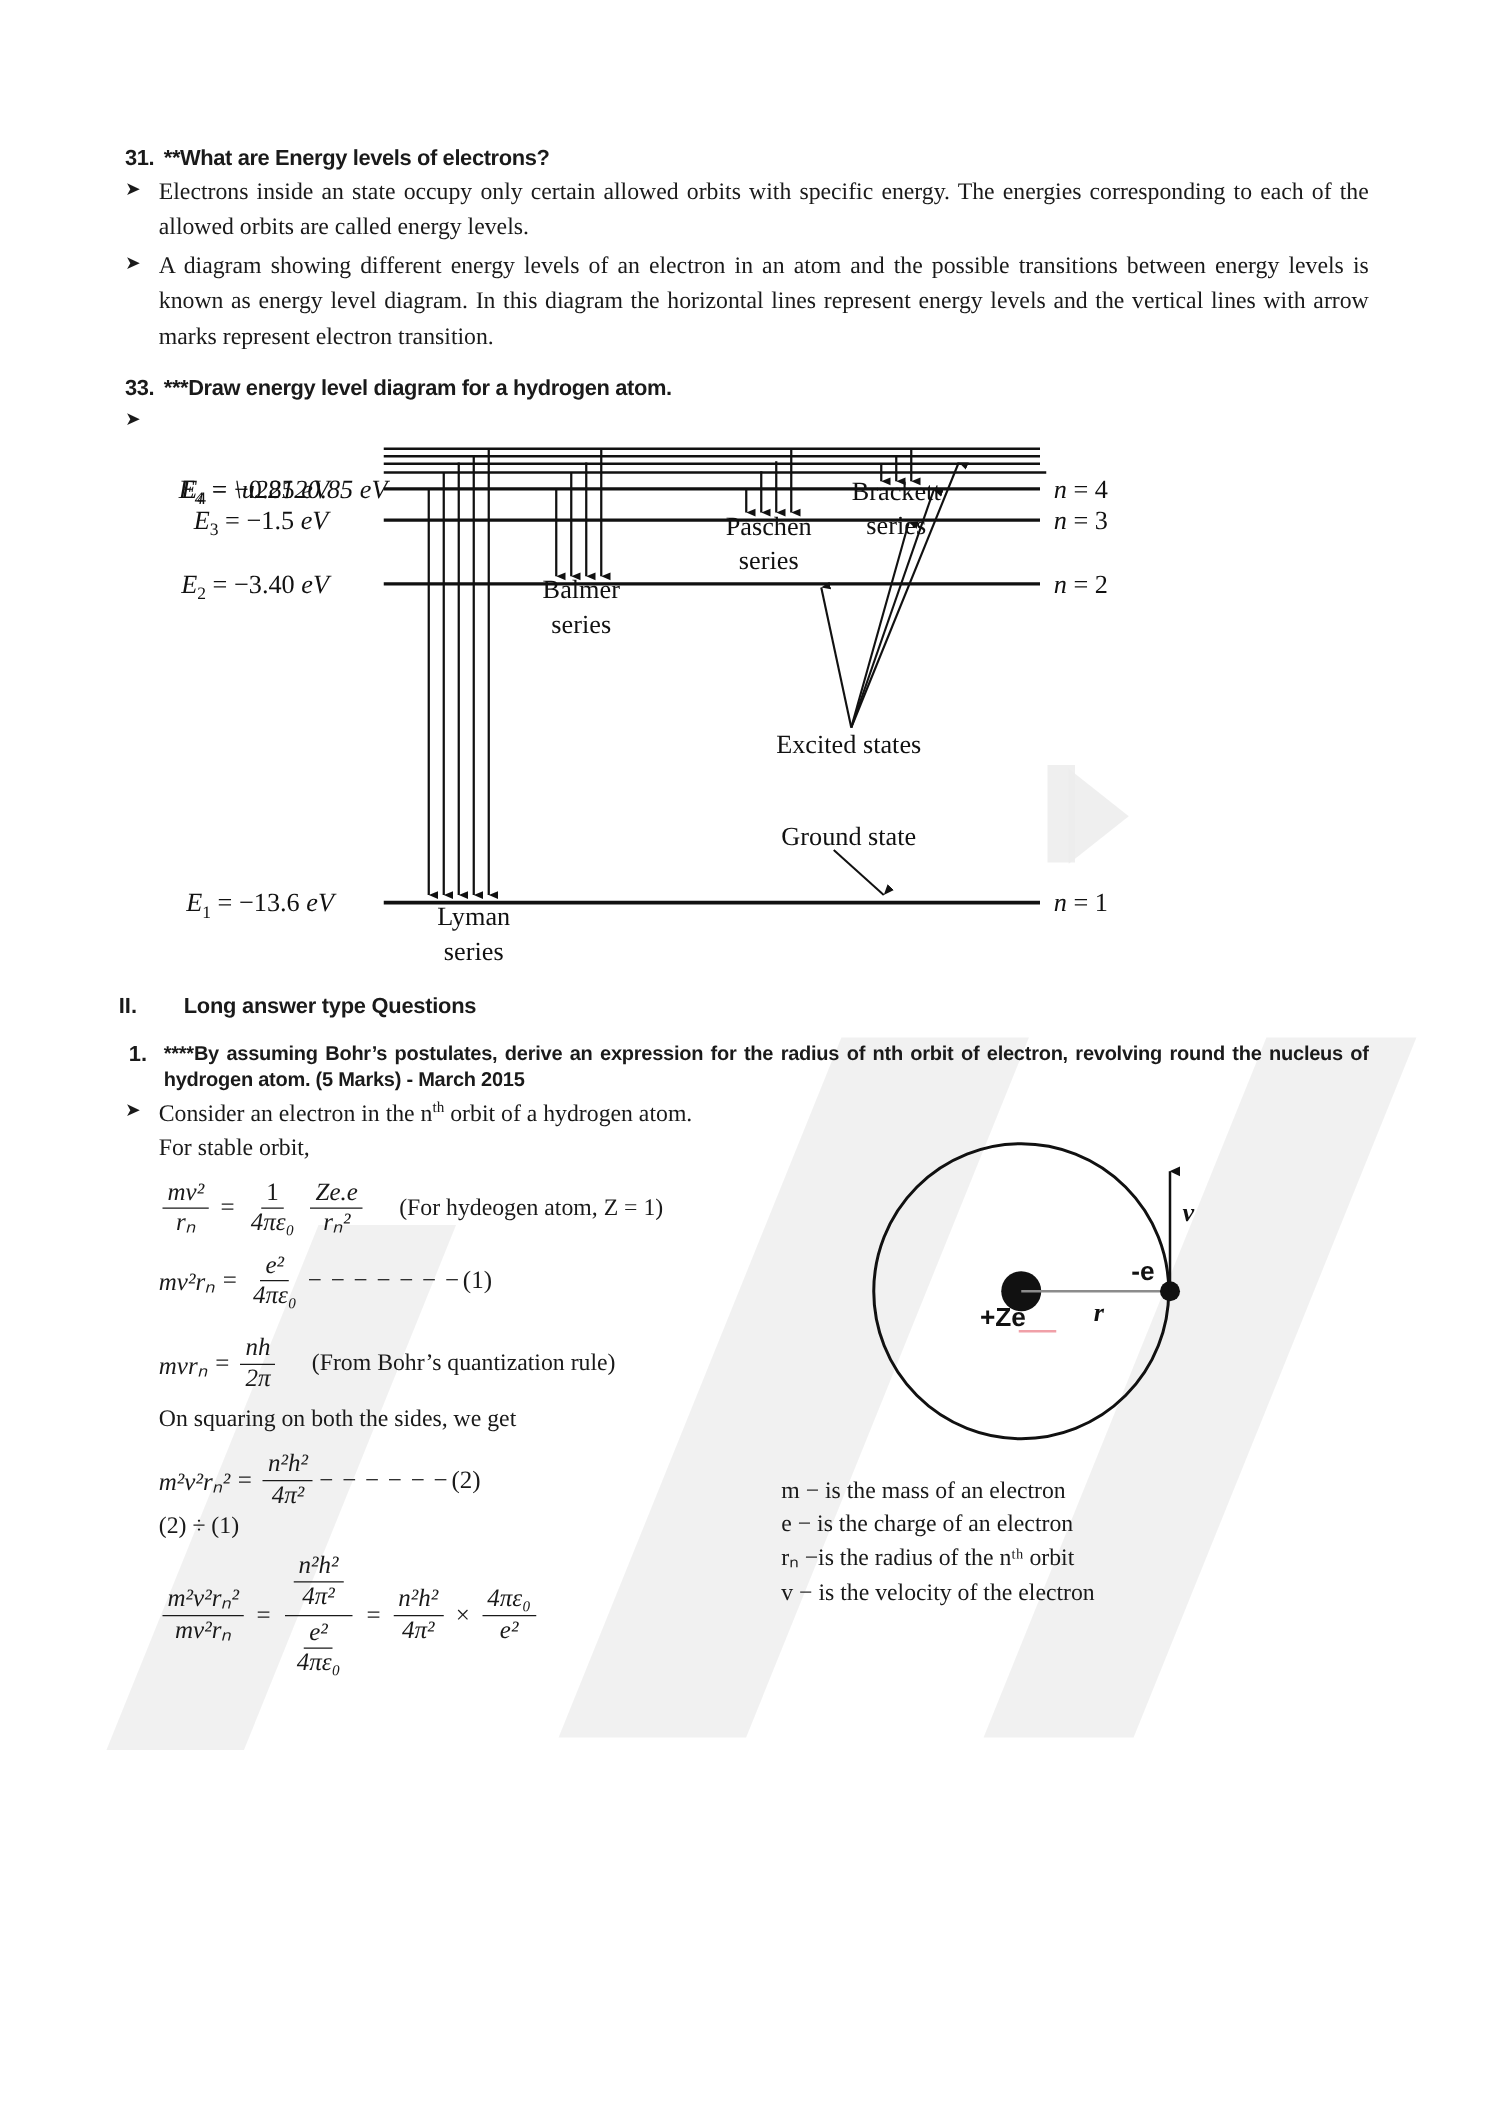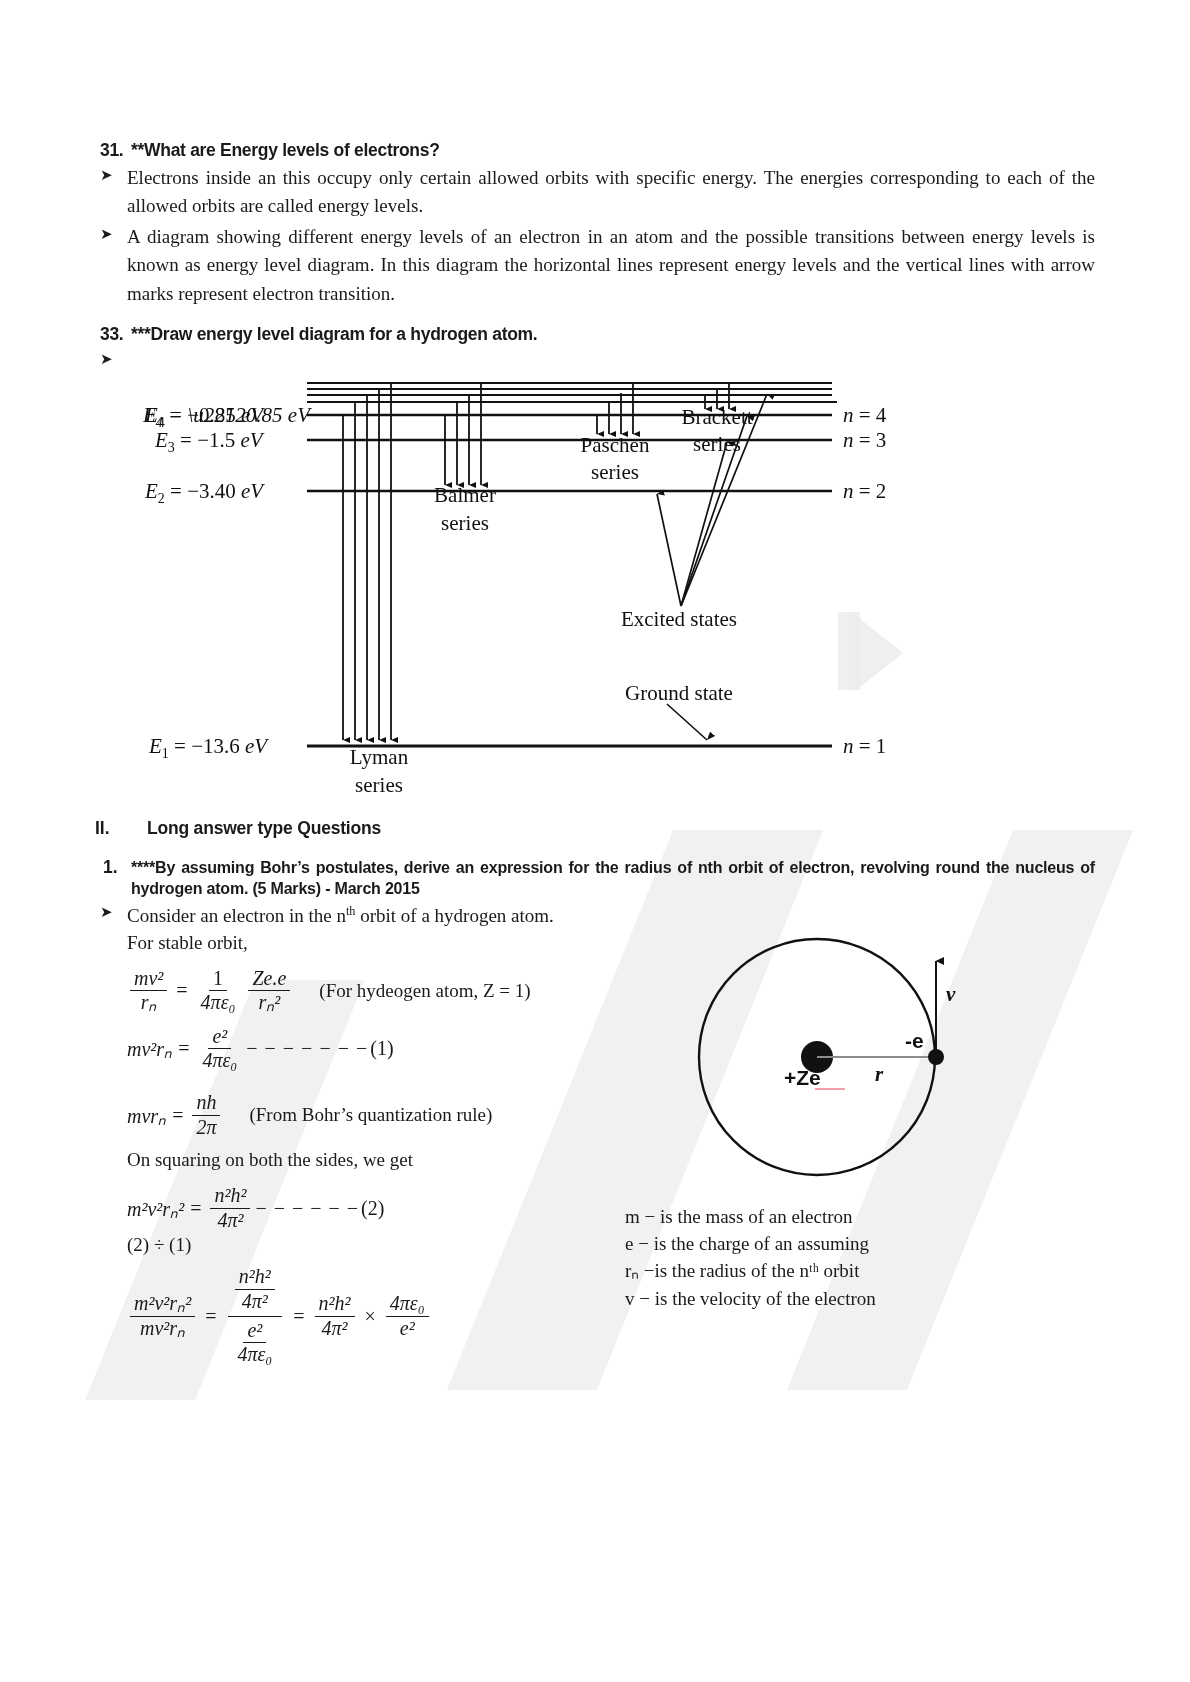--- a/index.html
+++ b/index.html
@@ -111,21 +111,21 @@
 
   .note { font-style: normal; font-size: 19px; margin-left: 26px; }
   .dashes { font-style: normal; letter-spacing: 1px; margin: 0 2px; }
 
   
   .orbit { position: absolute; left: 80px; top: 22px; }
 
   .vardefs { position: absolute; left: 18px; top: 300px; font-size: 19px; line-height: 1.44; }
   .vardefs div { white-space: nowrap; }
 
-  .content { position: absolute; left: 95px; top: 140px; width: 1000px; }
+  .content { position: absolute; left: 95px; top: 116px; width: 1000px; }
 </style>
 </head>
 <body>
 
 <div class="watermark">
   <div class="wm-shape wm-a"></div>
   <div class="wm-shape wm-b"></div>
   <div class="wm-shape wm-c"></div>
   <div class="wm-box"></div>
   <div class="wm-tri"></div>
@@ -133,21 +133,21 @@
 
 <div class="page">
 <div class="content">
 
   <div class="qhead">
     <div class="qnum">31.</div>
     <div class="qtitle">**What are Energy levels of electrons?</div>
   </div>
   <div class="bullet-row">
     <div class="bullet-glyph">➤</div>
-    <div class="bullet-body">Electrons inside an this occupy only certain allowed orbits with specific energy. The energies corresponding to each of the allowed orbits are called energy levels.</div>
+    <div class="bullet-body">Electrons inside an state occupy only certain allowed orbits with specific energy. The energies corresponding to each of the allowed orbits are called energy levels.</div>
   </div>
 
   <div class="bullet-row">
     <div class="bullet-glyph">➤</div>
     <div class="bullet-body">A diagram showing different energy levels of an electron in an atom and the possible transitions between energy levels is known as energy level diagram. In this diagram the horizontal lines represent energy levels and the vertical lines with arrow marks represent electron transition.</div>
   </div>
 
   <div class="qhead" style="margin-top:16px">
     <div class="qnum">33.</div>
     <div class="qtitle">***Draw energy level diagram for a hydrogen atom.</div>
@@ -393,21 +393,21 @@
 
         <text x="218" y="123" font-size="21" font-weight="bold" font-family="Liberation Sans, sans-serif" fill="#111">-e</text>
 
         <text x="188" y="156" font-size="21" font-style="italic" font-weight="bold" font-family="Liberation Serif, serif" fill="#111">r</text>
 
         <text x="259" y="76" font-size="21" font-style="italic" font-weight="bold" font-family="Liberation Serif, serif" fill="#111">v</text>
       </svg>
 
       <div class="vardefs">
         <div>m − is the mass of an electron</div>
-        <div>e − is the charge of an assuming</div>
+        <div>e − is the charge of an electron</div>
         <div>rₙ −is the radius of the nᵗʰ orbit</div>
         <div>v − is the velocity of the electron</div>
       </div>
     </div>
   </div>
 
 </div>
 
 </div>
 

